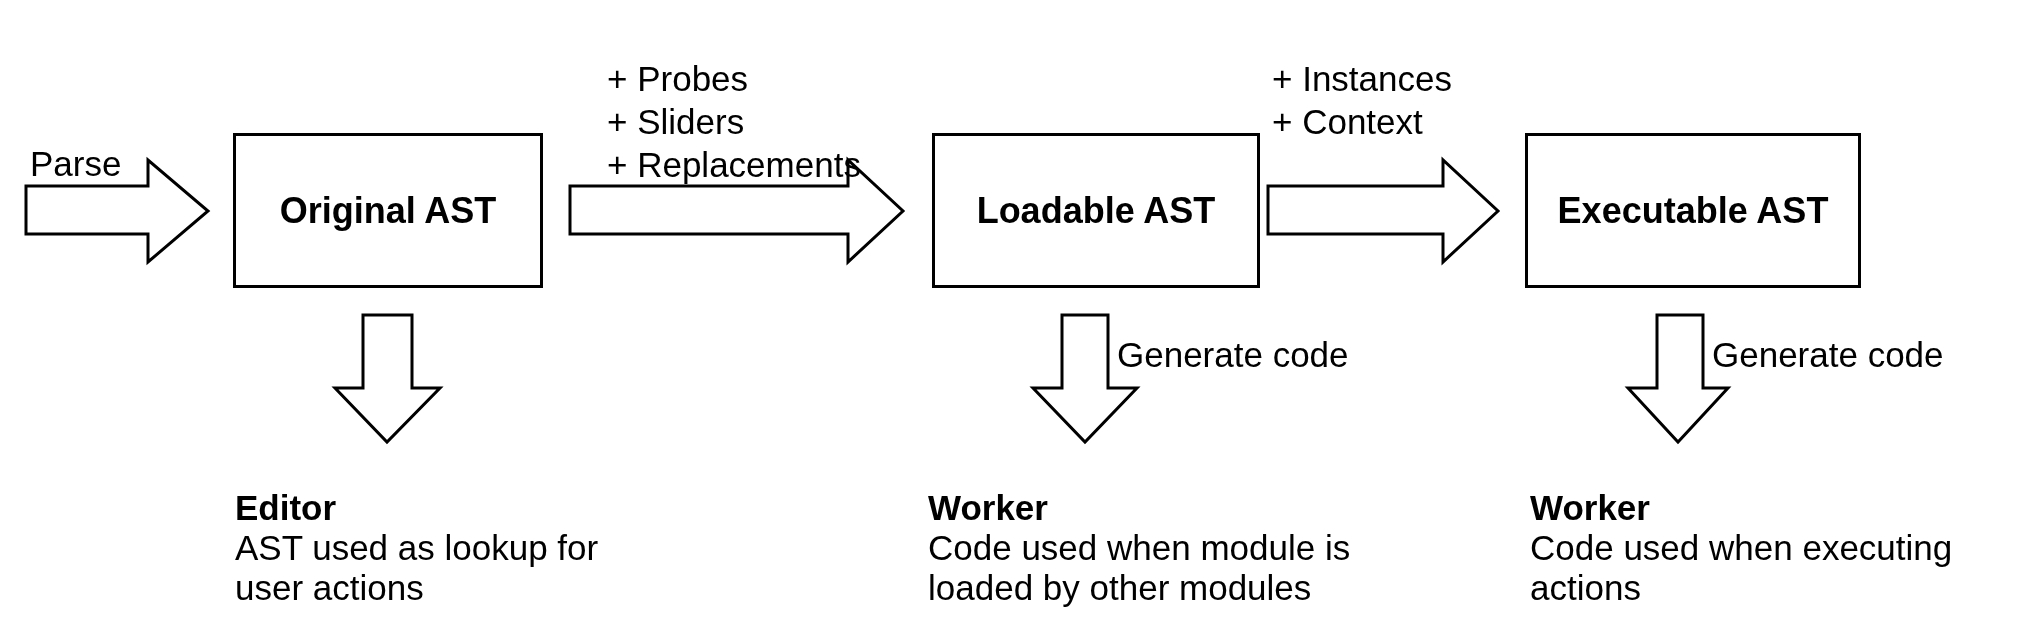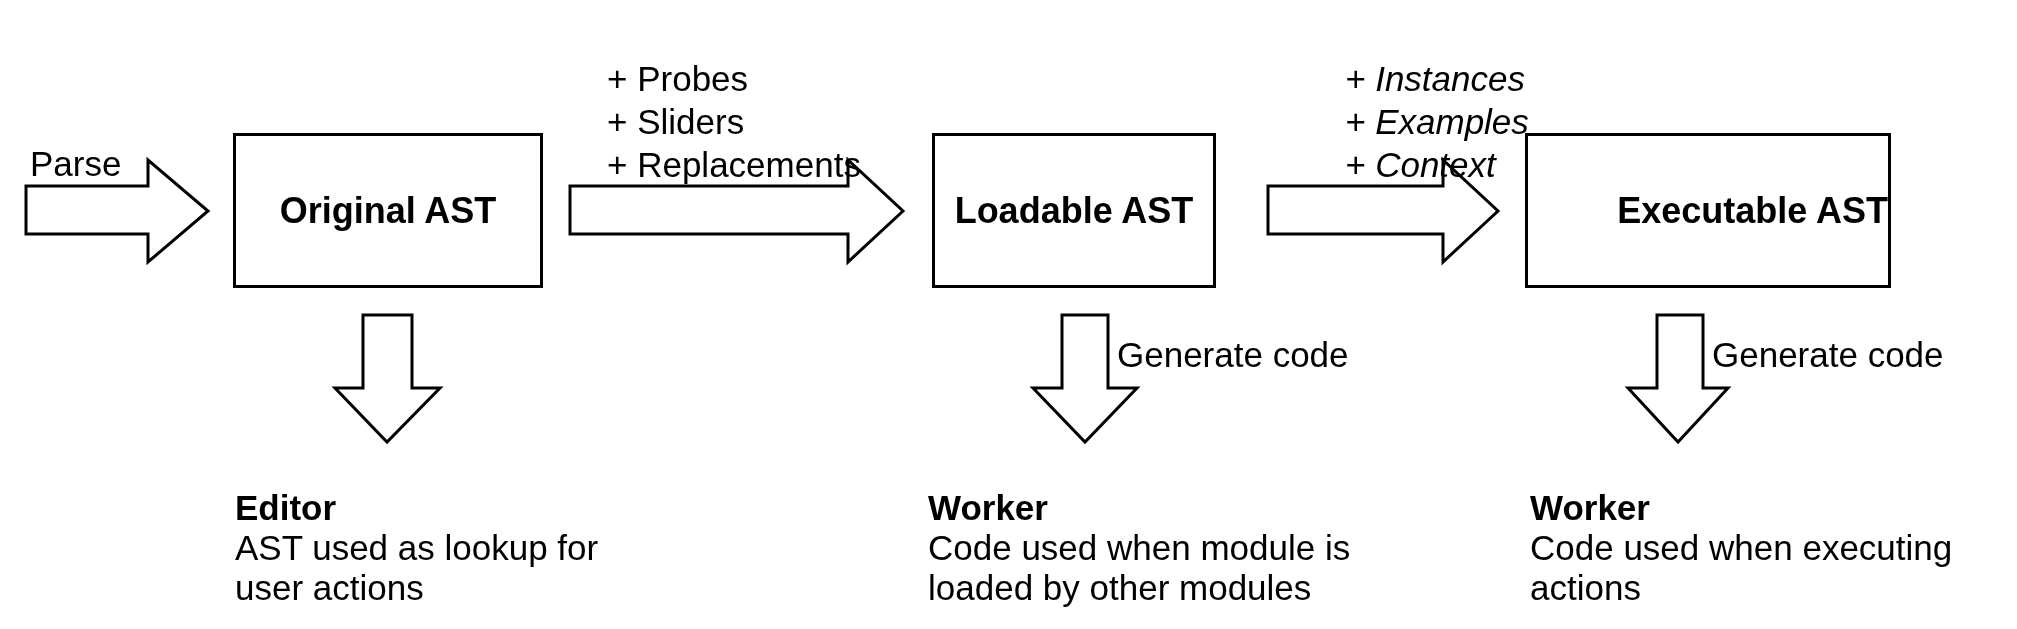--- a/index.html
+++ b/index.html
@@ -83,31 +83,30 @@
   <div class="box" style="left:233px; top:133px; width:310px; height:155px;text-align:right;">
     <span class="box-label">Original AST</span>
   </div>
 
   <div class="plus-list" style="left:607px; top:57px;">
     <div>+ Probes</div>
     <div>+ Sliders</div>
     <div>+ Replacements</div>
   </div>
 
-  <div class="box" style="left:932px; top:133px; width:284px; height:155px;">
+  <div class="box" style="left:932px; top:133px; width:328px; height:155px;">
     <span class="box-label">Loadable AST</span>
   </div>
 
-  <div class="plus-list" style="left:1345px; top:57px;font-style:italic;">
+  <div class="plus-list" style="left:1272px; top:57px;">
     <div>+ Instances</div>
-    <div>+ Examples</div>
     <div>+ Context</div>
   </div>
 
-  <div class="box" style="left:1525px; top:133px; width:366px; height:155px;justify-content:flex-end;">
+  <div class="box" style="left:1525px; top:133px; width:336px; height:155px;">
     <span class="box-label">Executable AST</span>
   </div>
 
   <div class="label" style="left:1117px; top:337px;">Generate code</div>
 
   <div class="label" style="left:1712px; top:337px;">Generate code</div>
 
   <div class="caption" style="left:235px; top:463px;">
     <div class="caption-title">Editor</div>
     <div>AST used as lookup for</div>

